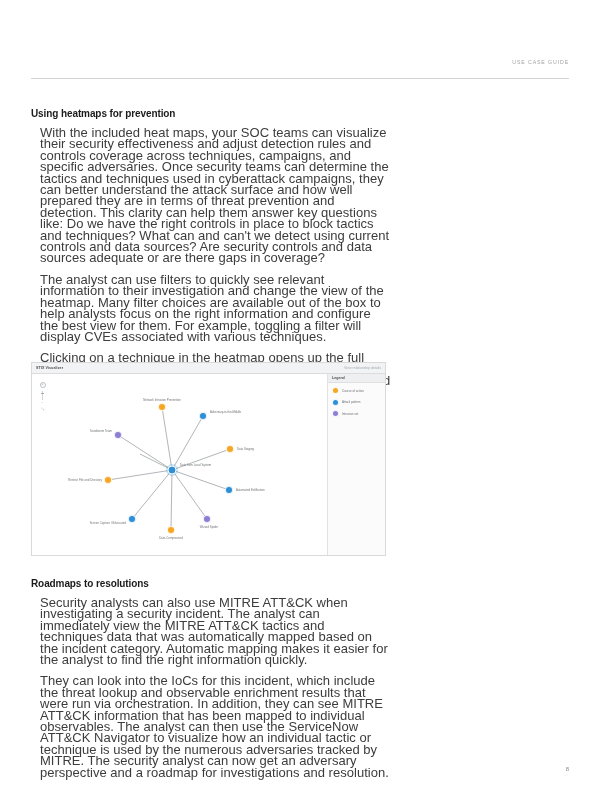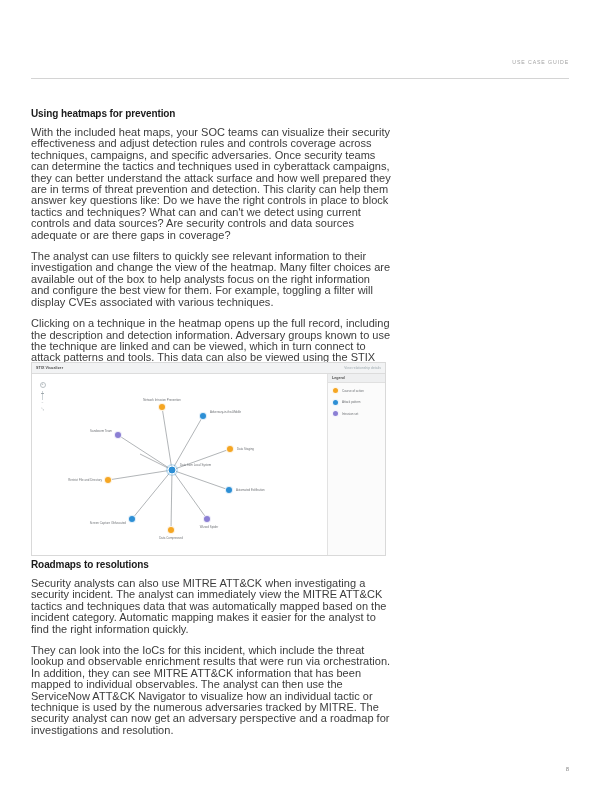--- a/index.html
+++ b/index.html
@@ -56,24 +56,24 @@
     width: 360px;
   }
   h2.section-title {
     font-size: 10px;
     font-weight: 700;
     color: #1b1b1b;
     margin: 0 0 8px 0;
     letter-spacing: -0.1px;
   }
   p.body-text {
-    font-size: 11px;
+    font-size: 13px;
     line-height: 11.4px;
     color: #3c3c3c;
-    margin: 0 0 10px 0;
+    margin: 0 0 10px 9px;
     letter-spacing: 0.02px;
     text-align: left;
   }
   p.body-text:last-child { margin-bottom: 0; }
 
   
   .figure {
     position: absolute;
     left: 31px;
     top: 362px;
@@ -361,21 +361,21 @@
           <div class="legend-item">
             <span class="legend-swatch" style="background:#8B7FD4;"></span>
             <span class="legend-label">Intrusion set</span>
           </div>
         </div>
       </div>
 
     </div>
   </div>
 
-  <div class="content" style="top:559px;">
+  <div class="content" style="top:578px;">
     <h2 class="section-title">Roadmaps to resolutions</h2>
     <p class="body-text">Security analysts can also use MITRE ATT&amp;CK when investigating a security incident. The analyst can immediately view the MITRE ATT&amp;CK tactics and techniques data that was automatically mapped based on the incident category. Automatic mapping makes it easier for the analyst to find the right information quickly.</p>
     <p class="body-text">They can look into the IoCs for this incident, which include the threat lookup and observable enrichment results that were run via orchestration. In addition, they can see MITRE ATT&amp;CK information that has been mapped to individual observables. The analyst can then use the ServiceNow ATT&amp;CK Navigator to visualize how an individual tactic or technique is used by the numerous adversaries tracked by MITRE. The security analyst can now get an adversary perspective and a roadmap for investigations and resolution.</p>
   </div>
 
   <div class="page-number">8</div>
 
 </div>
 
 </body></html>

